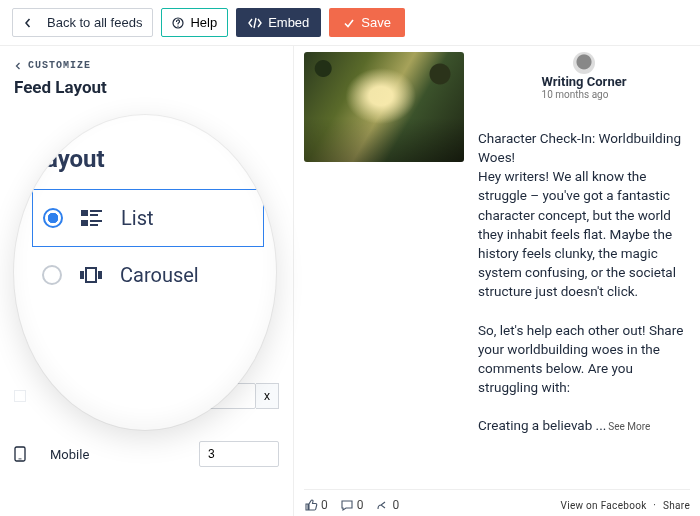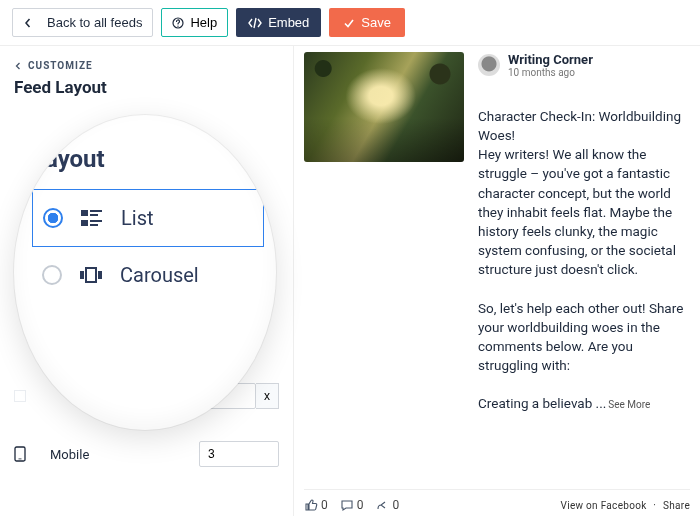--- a/index.html
+++ b/index.html
@@ -8,21 +8,21 @@
   .back-btn { display: flex; align-items: center; gap: 14px; border: 1px solid #d1d5db; background: #fff; padding: 6px 10px; border-radius: 2px; font-size: 13px; cursor: pointer; color: #1e293b; }
   .title-wrap { flex: 1; display: flex; align-items: center; justify-content: center; gap: 8px; }
   .title { font-weight: 700; font-size: 15px; }
   .pencil-btn { background: #e9eaec; border: none; width: 24px; height: 24px; border-radius: 2px; display: flex; align-items: center; justify-content: center; cursor: pointer; }
   .right-btns { display: flex; gap: 8px; }
   .help-btn { border: 1px solid #14b8a6; background: #fff; padding: 6px 10px; font-size: 13px; cursor: pointer; display: flex; align-items: center; gap: 6px; border-radius: 2px; }
   .embed-btn { background: #2c3a59; color: #fff; border: none; padding: 6px 12px; font-size: 13px; cursor: pointer; display: flex; align-items: center; gap: 6px; border-radius: 2px; }
   .save-btn { background: #f26a4b; color: #fff; border: none; padding: 6px 14px; font-size: 13px; cursor: pointer; display: flex; align-items: center; gap: 6px; border-radius: 2px; }
   .main { display: flex; height: calc(516px - 44px); }
   .sidebar { width: 294px; border-right: 1px solid #eee; padding: 14px; position: relative; overflow: hidden; }
-  .customize-link { font-size: 10px; letter-spacing: 1px; color: #475569; font-weight: 700; display: flex; align-items: center; gap: 6px; cursor: pointer; margin-bottom: 6px; }
+  .customize-link { font-size: 10px; letter-spacing: 1px; color: #475569; font-weight: 700; display: flex; align-items: center; gap: 6px; cursor: pointer; margin-bottom: 6px; font-family: Liberation Mono, monospace; }
   .feedlayout-h { font-size: 17px; font-weight: 700; margin-bottom: 20px; }
   .sidebar-row { display: flex; align-items: center; justify-content: space-between; font-size: 13px; padding: 6px 0; }
   .sidebar-row input { width: 80px; border: 1px solid #d1d5db; padding: 5px 8px; font-size: 12px; border-radius: 2px; }
   .input-x { display: flex; align-items: center; gap: 0; }
   .x-btn { border: 1px solid #d1d5db; border-left: none; padding: 5px 8px; font-size: 12px; background: #f8fafc; cursor: pointer; }
   
   .magnifier-overlay {
     position: absolute;
     top: 115px;
     left: 14px;
@@ -45,21 +45,21 @@
   .post { display: flex; gap: 14px; }
   .post-img { width: 160px; height: 110px; border-radius: 3px; background:
     linear-gradient(120deg, #2b3a1e 0%, #5a6a2a 30%, #a6a25a 50%, #3b522b 65%, #1f2614 100%);
     position: relative; overflow: hidden; flex-shrink: 0; }
   .post-img::before { content:""; position:absolute; inset:0; background:
     radial-gradient(ellipse at 48% 40%, rgba(255,240,180,0.9) 0 10%, rgba(0,0,0,0) 30%),
     radial-gradient(circle at 12% 15%, #223016 0 8px, transparent 9px),
     radial-gradient(circle at 85% 20%, #2b331a 0 10px, transparent 11px),
     linear-gradient(180deg, rgba(0,0,0,0) 60%, rgba(0,0,0,0.35) 100%);
   }
-  .post-meta { display:flex; gap:8px; align-items:center; margin-bottom:20px;}
+  .post-meta { display:flex; gap:0; align-items:center; margin-bottom:20px;flex-direction:column;}
   .avatar { width:22px; height:22px; border-radius:50%; background:#d8d8d8; background: radial-gradient(circle at 50% 45%, #888 0 7px, #ddd 8px 100%);}
   .post-name { font-weight:700; font-size:13px;}
   .post-time { font-size:10px; color:#777;}
   .post-body { font-size: 13.5px; line-height: 1.42; color:#1e293b;margin-top:29px; }
   .see-more { font-size:10px; color:#555; cursor:pointer; margin-left:2px;}
   .post-footer { display:flex; align-items:center; justify-content:space-between; margin-top:auto; padding: 8px 0 6px 0; border-top:1px solid #eee; font-size:12px; color:#444;}
   .engage { display:flex; gap:12px; align-items:center;}
   .engage span { display:flex; align-items:center; gap:3px;}
   .view-share { font-size:10px; color:#333; letter-spacing:0.3px;}
   .view-share a { color:#333; text-decoration:none; cursor:pointer; }

